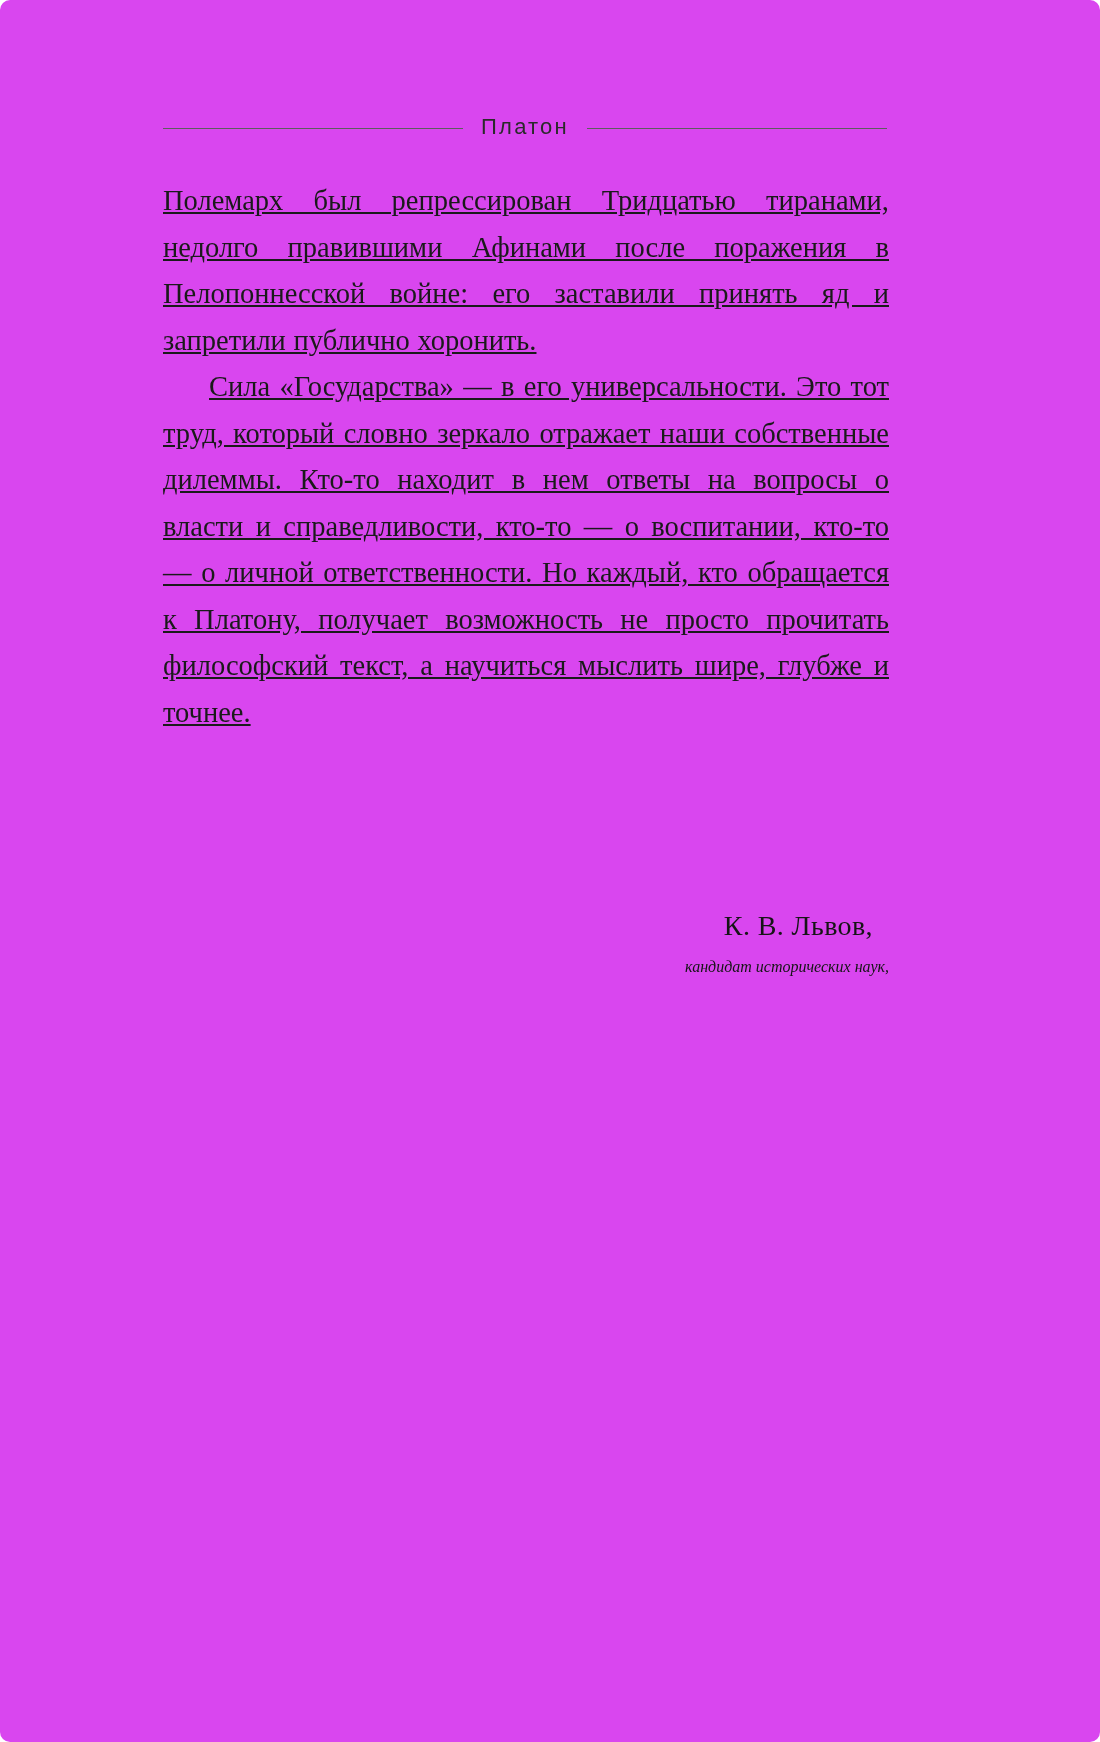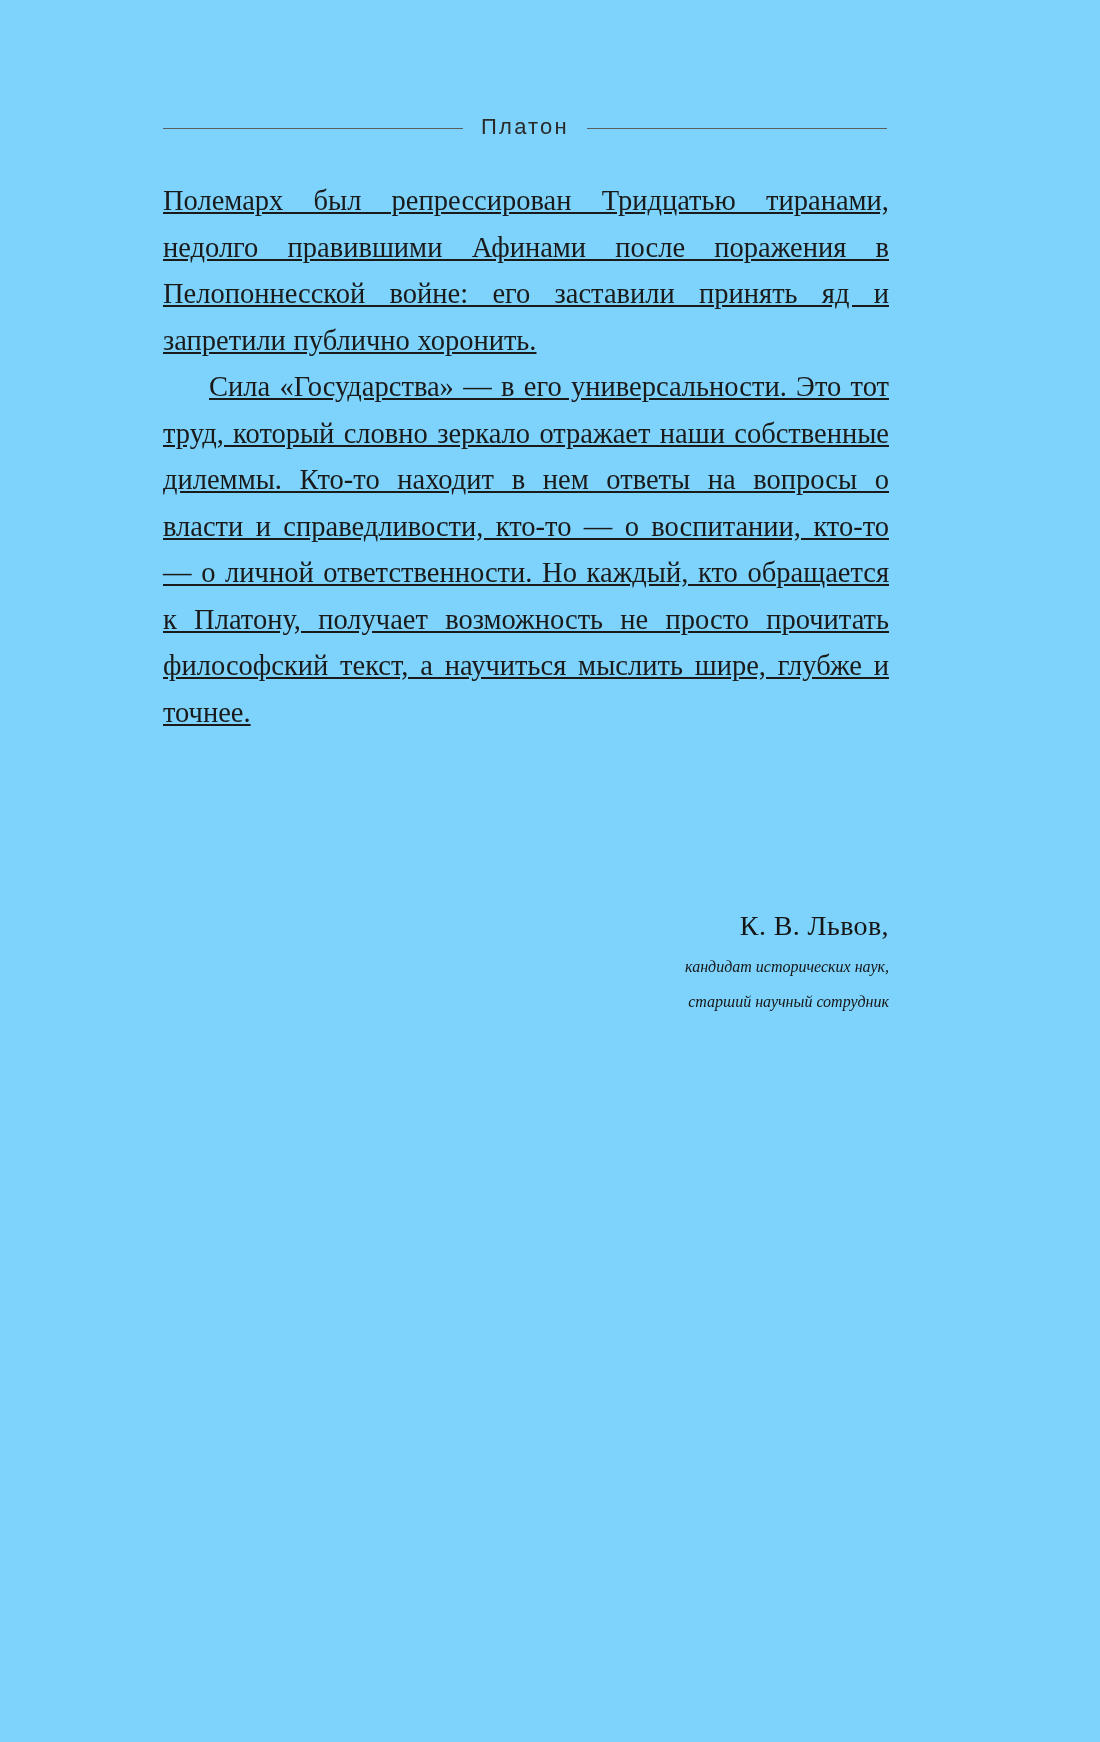--- a/index.html
+++ b/index.html
@@ -10,23 +10,24 @@
   }
   body {
     font-family: "Liberation Serif", "DejaVu Serif", serif;
     color: #1a1a1a;
   }
   .page {
     position: relative;
     width: 1100px;
     height: 1742px;
     margin: 0 auto;
-    background: #7dd3fc;
+    background: #d946ef;
     overflow: hidden;
     box-sizing: border-box;
+    border-radius: 10px;
   }
 
   
   .running-head {
     position: absolute;
     left: 163px;
     top: 108px;
     width: 724px;
     height: 40px;
     display: flex;
@@ -76,21 +77,21 @@
     position: absolute;
     left: 163px;
     top: 905px;
     width: 726px;
     text-align: right;
   }
   .sig-name {
     font-size: 28px;
     line-height: 42px;
     letter-spacing: 0.4px;
-    margin: 0 0 2px 0;
+    margin: 0 16px 2px 0;
     color: #151515;
   }
   .sig-line {
     font-size: 16px;
     line-height: 35px;
     font-style: italic;
     margin: 0;
     color: #151515;
   }
 </style>
@@ -106,16 +107,15 @@
   </div>
 
   <div class="textblock">
     <p class="para">Полемарх был репрессирован Тридцатью тиранами, недолго правившими Афинами после поражения в Пелопоннесской войне: его заставили принять яд и запретили публично хоронить.</p>
     <p class="para indent">Сила «Государства» — в его универсальности. Это тот труд, который словно зеркало отражает наши собственные дилеммы. Кто-то находит в нем ответы на вопросы о власти и справедливости, кто-то — о воспитании, кто-то — о личной ответственности. Но каждый, кто обращается к Платону, получает возможность не просто прочитать философский текст, а научиться мыслить шире, глубже и точнее.</p>
   </div>
 
   <div class="signature">
     <p class="sig-name">К. В. Львов,</p>
     <p class="sig-line">кандидат исторических наук,</p>
-    <p class="sig-line">старший научный сотрудник</p>
   </div>
 
 </div>
 
 </body></html>

